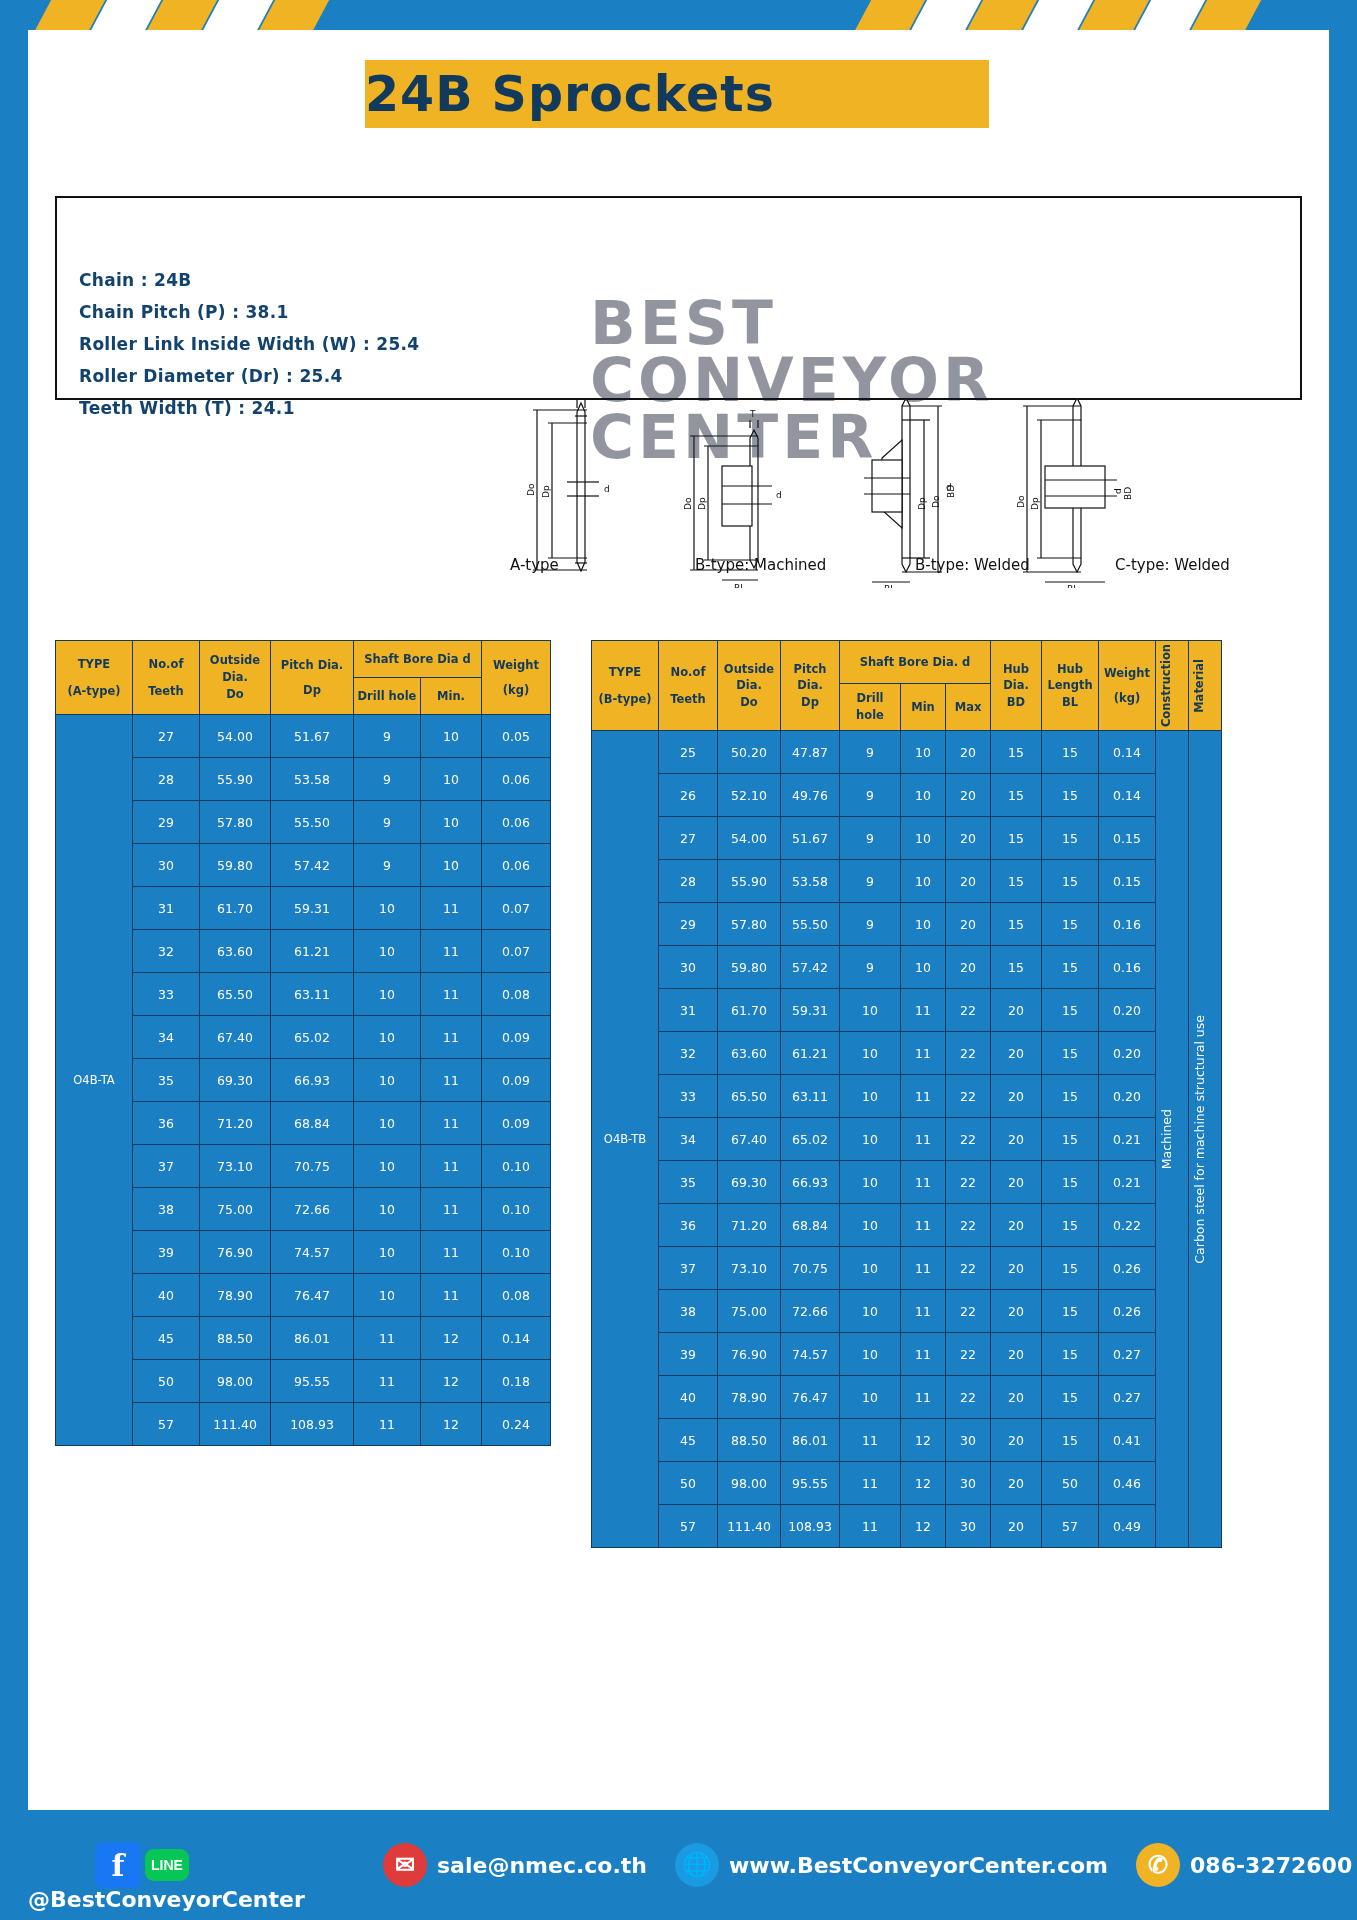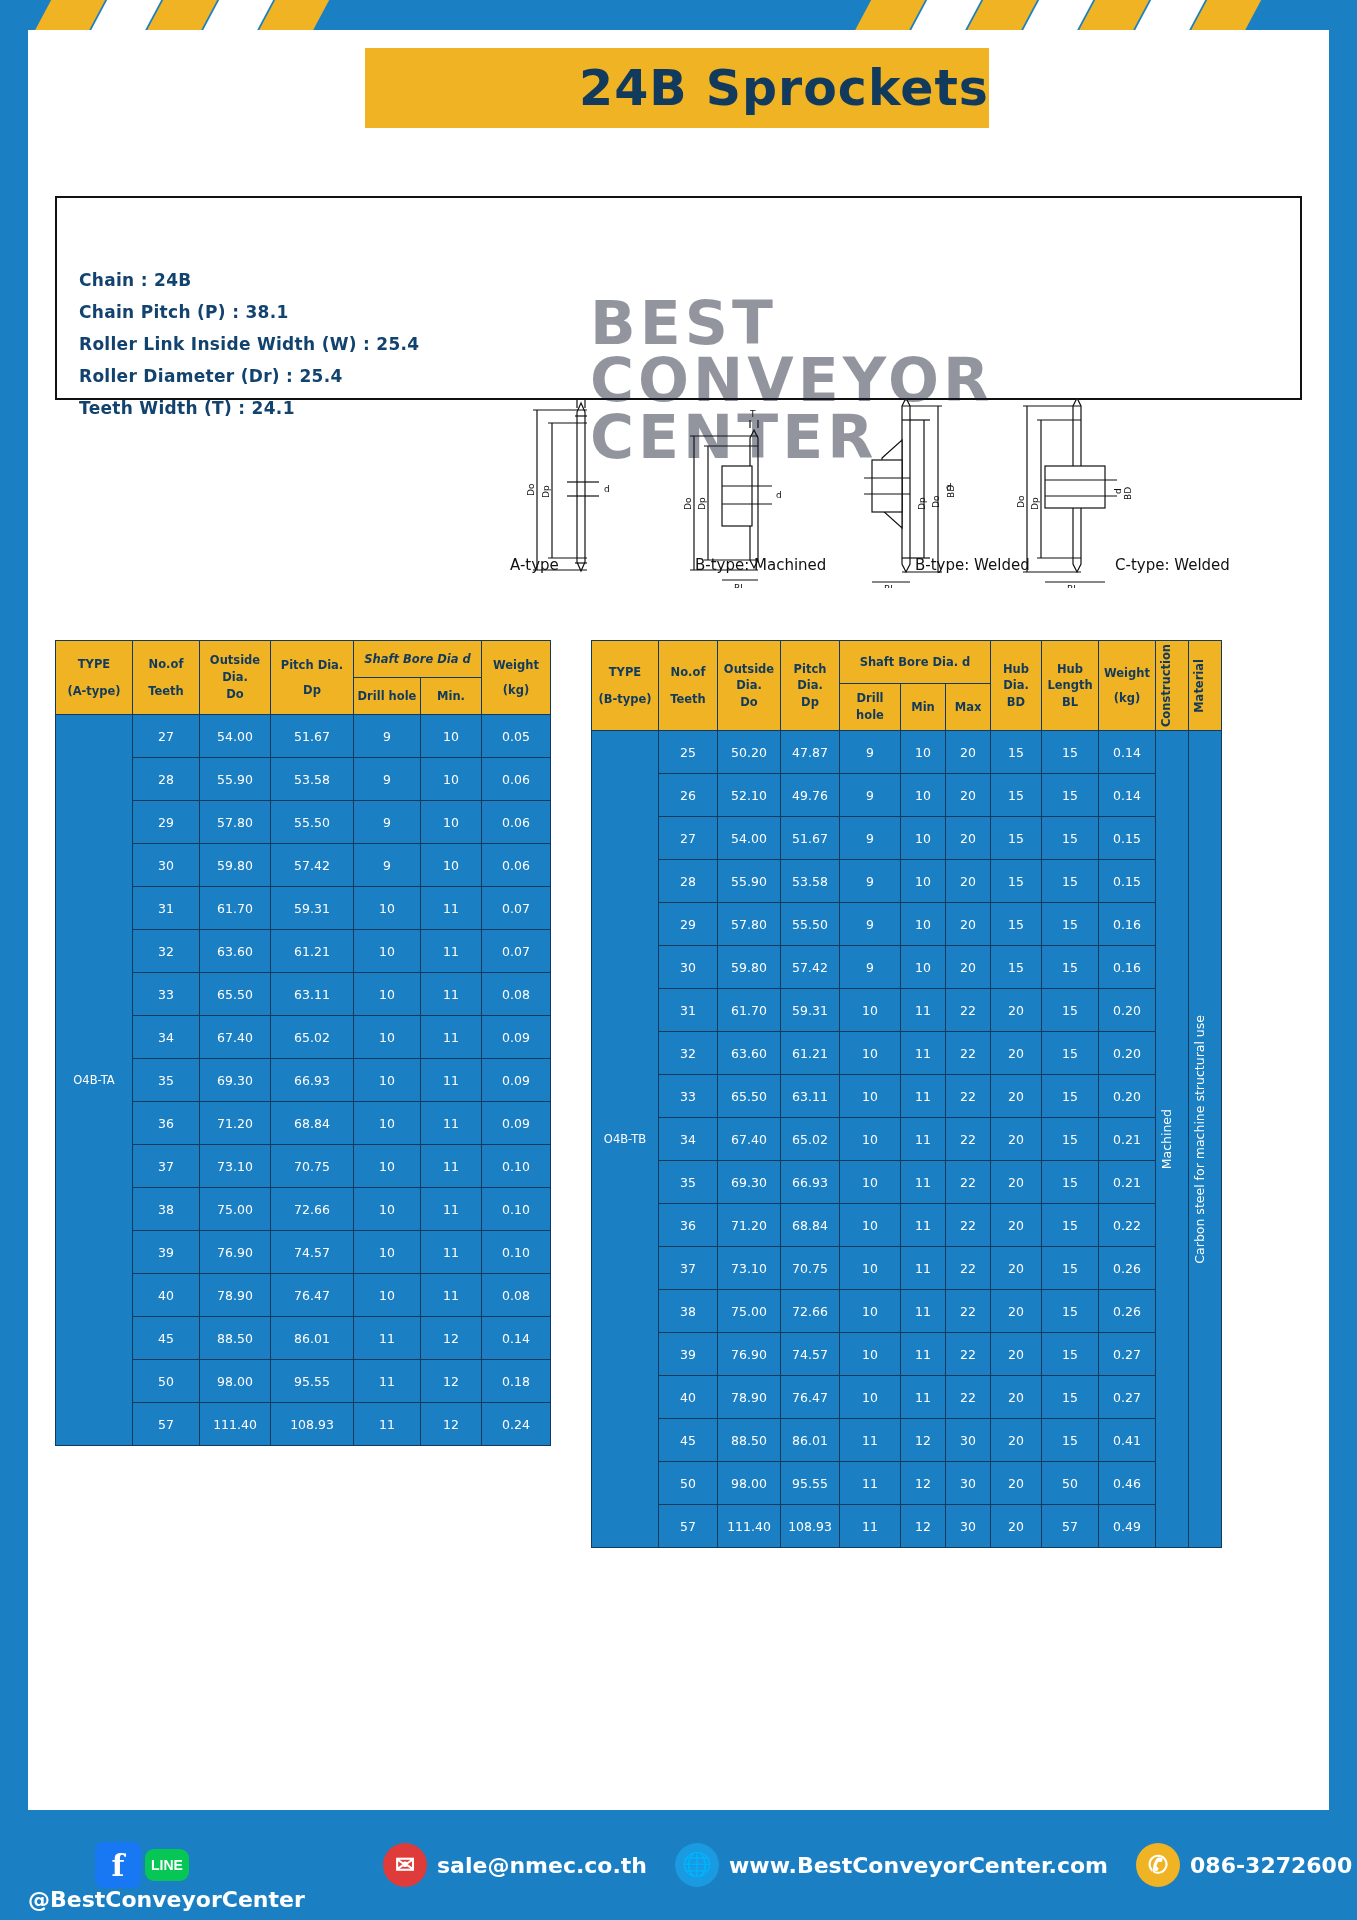--- a/index.html
+++ b/index.html
@@ -16,22 +16,22 @@
   .chev.y{background:#f0b323;}
   .chev.w{background:#ffffff;}
   
   .page{
     position:absolute;left:28px;top:30px;width:1301px;height:1780px;
     background:#ffffff;
     border:0;
   }
   
   .title-box{
-    position:absolute;left:365px;top:48px;width:624px;height:80px;
-    background:#f0b323;display:flex;align-items:center;justify-content:flex-end;
+    position:absolute;left:365px;top:60px;width:624px;height:68px;
+    background:#f0b323;display:flex;align-items:center;justify-content:flex-start;
   }
   .title-box .t{
     font-size:49px;font-weight:bold;color:#123a5c;letter-spacing:1px;
     font-family:"DejaVu Sans", sans-serif;
   }
   
   .spec-panel{
     position:absolute;left:55px;top:196px;width:1243px;height:200px;
     border:2px solid #111;background:#ffffff;
   }
@@ -246,21 +246,21 @@
         <th rowspan="2" style="width:66px;">
           <div>Outside</div>
           <div>Dia.</div>
           <div>Do</div>
         </th>
         <th rowspan="2" style="width:78px;">
           <div>Pitch Dia.</div>
           <div style="height:8px"></div>
           <div>Dp</div>
         </th>
-        <th colspan="2" style="width:118px;height:30px;font-style:italic;">Shaft Bore Dia d</th>
+        <th colspan="2" style="width:118px;height:30px;">Shaft Bore Dia d</th>
         <th rowspan="2" style="width:64px;">
           <div>Weight</div>
           <div style="height:8px"></div>
           <div>(kg)</div>
         </th>
       </tr>
       <tr>
         <th style="width:62px;height:30px;">Drill hole</th>
         <th style="width:56px;">Min.</th>
       </tr>

